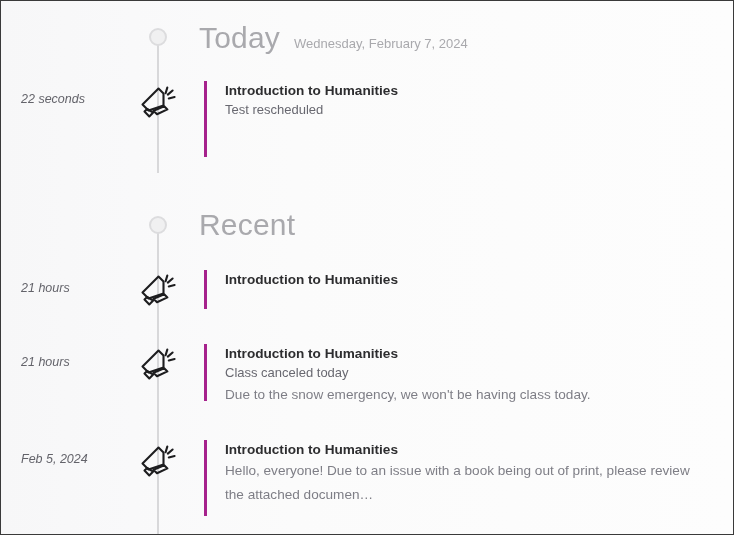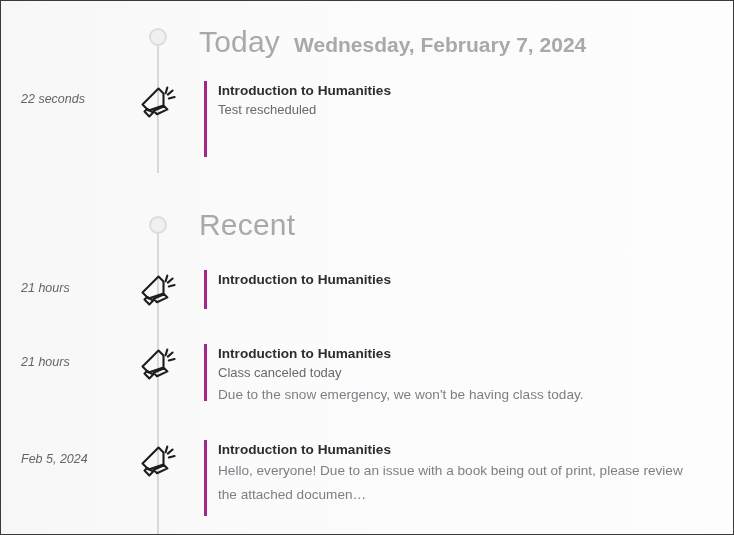--- a/index.html
+++ b/index.html
@@ -71,22 +71,22 @@
     white-space: nowrap;
   }
   .section-title {
     font-size: 30px;
     font-weight: 300;
     color: #a9a9ad;
     letter-spacing: 0.2px;
     line-height: 1;
   }
   .section-date {
-    font-size: 21px;
-    font-weight: 700;
+    font-size: 13px;
+    font-weight: 400;
     color: #a9a9ad;
     line-height: 1;
     margin-top: 16px;
   }
 
   
   .row {
     position: absolute;
     left: 0;
     width: 734px;
@@ -109,21 +109,21 @@
     width: 48px;
     height: 48px;
   }
   .row .icon-wrap svg { display: block; }
 
   .card {
     position: absolute;
     left: 203px;
     right: 2px;
     border-left: 3px solid #a6228c;
-    padding-left: 11px;
+    padding-left: 18px;
   }
   .card .c-title {
     font-size: 13.6px;
     font-weight: bold;
     color: #2d2d2f;
     line-height: 19px;
   }
   .card .c-sub {
     font-size: 13px;
     font-weight: 400;

